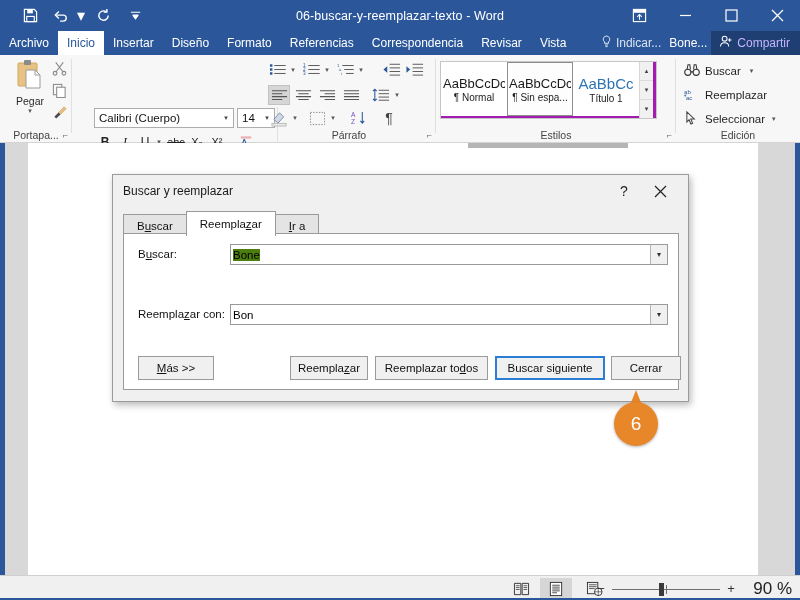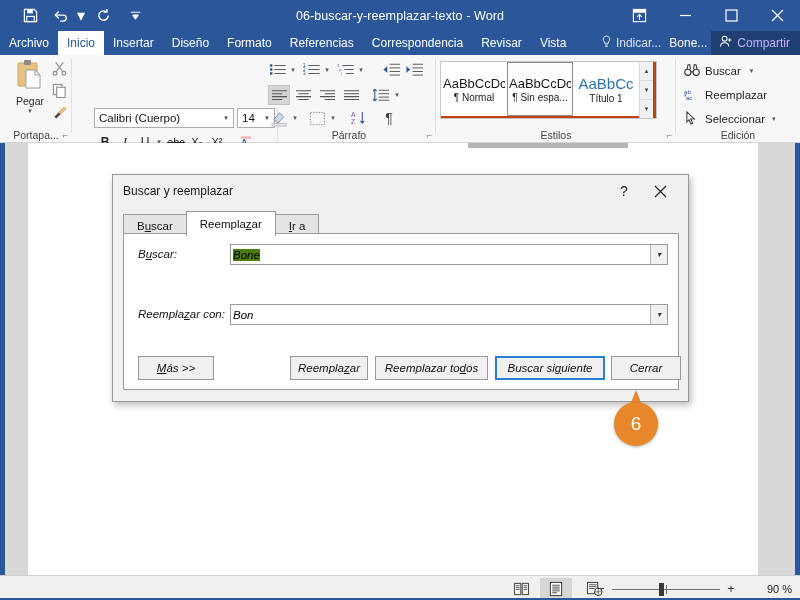--- a/index.html
+++ b/index.html
@@ -76,21 +76,21 @@
 
   .combo {
     position: absolute; background: #fff; border: 1px solid #adadad;
     font-size: 11.5px; color: #111; display: flex; align-items: center;
   }
   .combo .txt { padding-left: 4px; flex: 1; white-space: nowrap; overflow: hidden; }
   .combo .arr { width: 14px; text-align: center; font-size: 7px; color: #444; }
 
   
   .gallery {
-    position: absolute; border: 1px solid #c6c6c6; background: #c2410c; display: flex;
+    position: absolute; border: 1px solid #c6c6c6; background: #a21caf; display: flex;
   }
   .styitem {
     width: 66px; height: 54px; display: flex; flex-direction: column;
     align-items: center; justify-content: center; gap: 1px; background: #fff;
   }
   .styitem.sel { border: 1px solid #8d8d8d; background: #fdfdfd; }
   .sty-prev { font-size: 13px; color: #1a1a1a; white-space: nowrap; overflow: hidden; width: 62px; text-align: center;}
   .sty-prev.h1 { color: #2e74b5; font-size: 15px; }
   .sty-name { font-size: 10px; color: #222; white-space: nowrap; overflow:hidden; width:64px; text-align:center;}
   .gal-scroll { width: 14px; display: flex; flex-direction: column; border-left: 1px solid #d6d6d6; }
@@ -137,21 +137,21 @@
 
   .dlg-tabs { position: absolute; left: 10px; top: 36px; display: flex; align-items: flex-end; }
   .dtab {
     height: 22px; padding: 0 13px; font-size: 11.5px; color: #111;
     display: flex; align-items: center; background: #e4e4e4;
     border: 1px solid #9a9a9a; border-bottom: none; margin-right: -1px;
   }
   .dtab.active { background: #fff; height: 25px; position: relative; z-index: 3; }
   .dlg-panel {
     position: absolute; left: 10px; top: 58px; width: 556px; height: 157px;
-    background: #fff; border: 1px solid #9a9a9a; font-style: italic;
+    background: #fff; border: 1px solid #9a9a9a;
   }
   .fld-label { position: absolute; font-size: 11.5px; color: #111; }
   .fld {
     position: absolute; height: 21px; border: 1px solid #9a9a9a; background: #fff;
     display: flex; align-items: center;
   }
   .fld .val { flex: 1; font-size: 11.5px; color: #000; padding-left: 2px; white-space: nowrap; }
   .fld .val .sel { background: #4d7c0f; }
   .fld .drop {
     width: 17px; height: 19px; background: #f0f0f0; border-left: 1px solid #b5b5b5;
@@ -190,21 +190,21 @@
     position: absolute; top: 2px; width: 32px; height: 21px;
     display: flex; align-items: center; justify-content: center; color: #333;
   }
   .viewbtn.on { background: #d6d6d6; }
   .zoomrow { position: absolute; right: 8px; top: 0; height: 25px; display: flex; align-items: center; gap: 0; }
   .zm-sign { width: 22px; text-align: center; font-size: 13px; color: #333; }
   .zm-track { position: relative; width: 108px; height: 12px; }
   .zm-line { position: absolute; left: 0; top: 6px; width: 108px; height: 1px; background: #6f6f6f; }
   .zm-mid { position: absolute; left: 54px; top: 2px; width: 1px; height: 9px; background: #6f6f6f; }
   .zm-thumb { position: absolute; left: 47px; top: 0px; width: 5px; height: 13px; background: #3a3a3a; }
-  .zm-pct { font-size: 11px; color: #222; margin-left: 10px; width: 40px; text-align: right; }
+  .zm-pct { font-size: 17px; color: #222; margin-left: 10px; width: 40px; text-align: right; }
 </style>
 </head>
 <body>
 
 <div id="app">
 
   <div class="titlebar">
     <div class="title-text">06-buscar-y-reemplazar-texto  -  Word</div>
     <div class="qat">
       <div class="qat-btn" style="margin-left:12px;">

